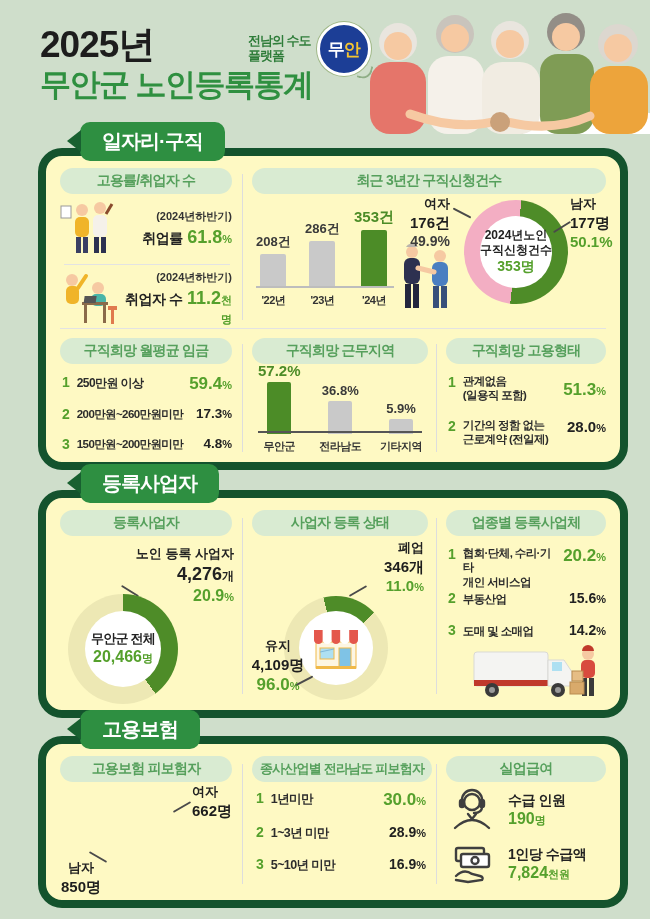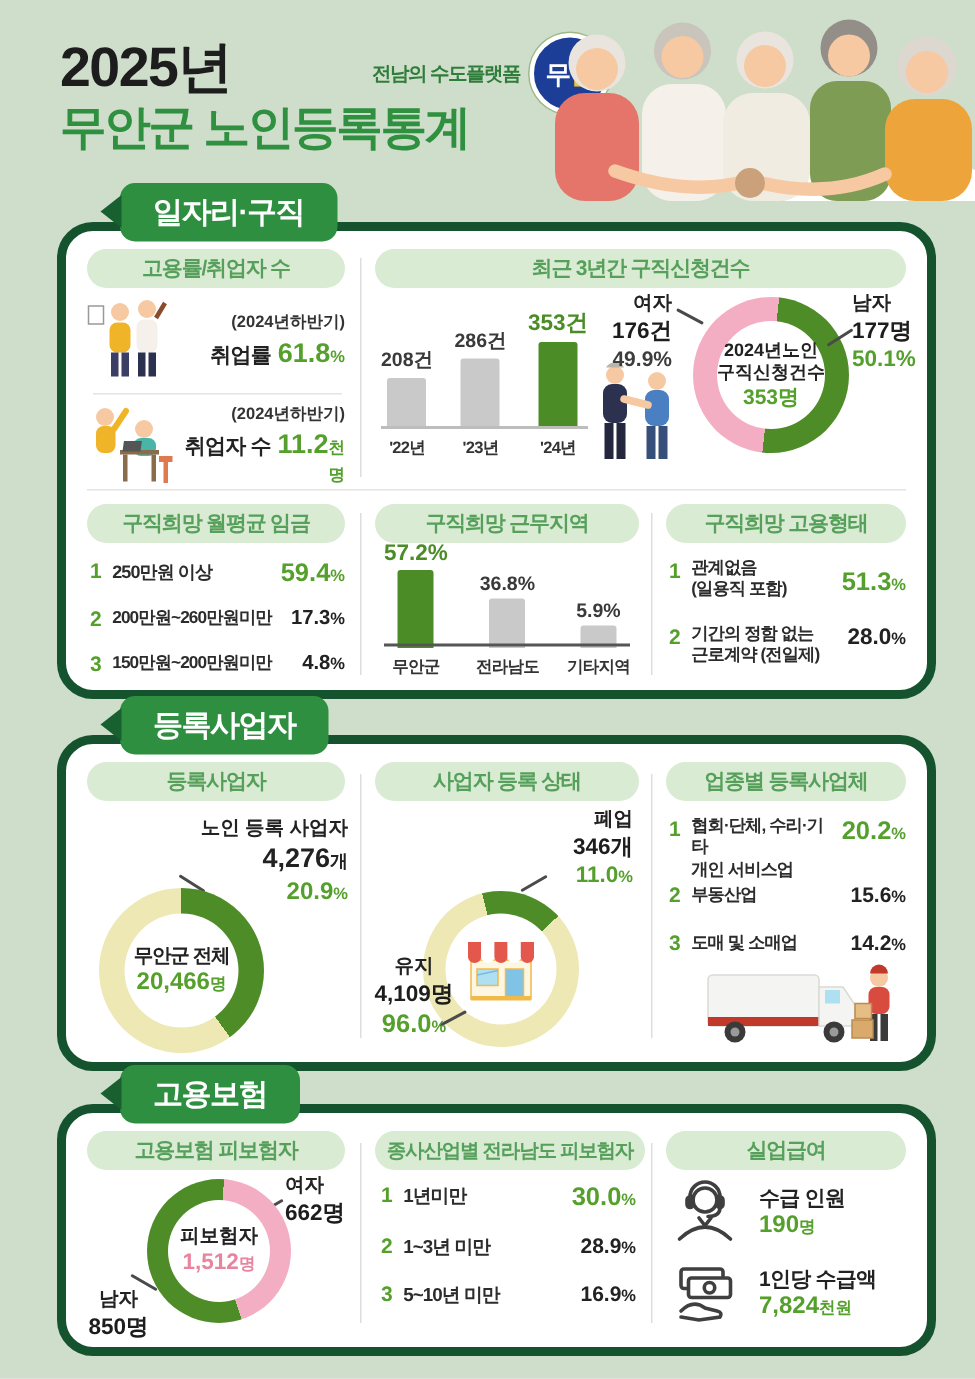--- a/index.html
+++ b/index.html
@@ -2,32 +2,32 @@
 <html><head>
 <meta charset="utf-8">
 <style>
   html,body{margin:0;padding:0;}
   .canvas{position:relative;width:650px;height:919px;background:#cfdecb;overflow:hidden;
     font-family:"Liberation Sans","DejaVu Sans",sans-serif;color:#222;}
   
   .title1{position:absolute;left:40px;top:20px;font-size:37px;font-weight:800;color:#1d1d1d;letter-spacing:-1px;}
   .title2{position:absolute;left:40px;top:64px;font-size:31px;font-weight:800;color:#2f9040;letter-spacing:-1.5px;}
   .logo{position:absolute;left:248px;top:22px;display:flex;align-items:center;gap:6px;}
-  .logo-taglines{display:flex;flex-direction:row;line-height:1.15;}
+  .logo-taglines{display:flex;flex-direction:column;line-height:1.15;}
   .logo-tag1{font-size:13px;font-weight:800;color:#2f7d3a;letter-spacing:-1px;}
   .logo-tag2{font-size:13px;font-weight:800;color:#2f7d3a;letter-spacing:-1px;}
   .logo-circle{position:relative;width:48px;height:48px;background:#1c3e96;border:3px solid #fff;
     border-radius:50%;display:flex;align-items:center;justify-content:center;box-shadow:0 0 0 1px #9fb786;}
   .logo-badge-text{font-size:17px;font-weight:800;color:#fff;letter-spacing:-1px;}
   .logo-badge-text b{color:#f4c430;}
   .logo-tail{position:absolute;right:-4px;bottom:-6px;width:12px;height:12px;border-right:2px solid #8fae86;
     border-bottom:2px solid #8fae86;border-radius:0 0 10px 0;background:transparent;transform:rotate(12deg);}
   .hero{position:absolute;right:0;top:4px;width:300px;height:130px;}
   
-  .sec{position:absolute;left:38px;width:574px;background:#ffffff;border:6px solid #14532d;border-radius:24px;z-index:1;}
+  .sec{position:absolute;left:38px;width:574px;background:#fef9c3;border:8px solid #14532d;border-radius:24px;z-index:1;}
   .sec1{top:148px;height:306px;}
   .sec2{top:490px;height:212px;}
   .sec3{top:736px;height:156px;}
   .badge{position:absolute;left:80px;background:#2e8f41;color:#fff;font-weight:800;font-size:20px;
     letter-spacing:-1px;padding:6px 22px;border-radius:10px;z-index:3;}
   .badge::before{content:"";position:absolute;left:-13px;top:8px;border-style:solid;
     border-width:11px 14px 11px 0;border-color:transparent #186030 transparent transparent;z-index:-1;}
   .b1{top:122px;} .b2{top:464px;} .b3{top:710px;}
   .pill{position:absolute;background:#d9ebd2;color:#56a05c;font-weight:800;font-size:14px;letter-spacing:-0.8px;
     text-align:center;border-radius:13px;padding:4px 0;}
@@ -367,26 +367,20 @@
 
   <div class="badge b3">고용보험</div>
   <div class="sec sec3">
 
     <div class="pill" style="left:14px;top:12px;width:172px;">고용보험 피보험자</div>
     <div class="callout" style="left:146px;top:40px;width:52px;text-align:left;">
       <div class="c-label">여자</div>
       <div class="c-num">662명</div>
     </div>
     <div class="leader" style="left:126px;top:62px;transform:rotate(-30deg);"></div>
-    <div class="donut" id="donut-insured" style="left: 54px; top: 44px; width: 96px; height: 96px; background: conic-gradient(from 4deg, rgb(243, 174, 195) 0deg, rgb(243, 174, 195) 43.8%, rgb(78, 140, 40) 0deg, rgb(78, 140, 40) 100%);">
-      <div class="hole" style="inset:14px;">
-        <div style="font-size:13px;font-weight:800;">피보험자</div>
-        <div><span style="font-size:15px;font-weight:800;color:#e8849f;">1,512</span><span style="font-size:11px;font-weight:800;color:#e8849f;">명</span></div>
-      </div>
-    </div>
     <div class="leader" style="left:42px;top:112px;transform:rotate(30deg);"></div>
     <div class="callout" style="left:8px;top:116px;width:54px;text-align:center;">
       <div class="c-label">남자</div>
       <div class="c-num">850명</div>
     </div>
 
     <div class="vdiv" style="left:196px;top:20px;height:120px;"></div>
 
     <div class="pill" style="left:206px;top:12px;width:180px;font-size:13px;">종사산업별 전라남도 피보험자</div>
     <div class="item" style="left:210px;top:46px;width:170px;">

